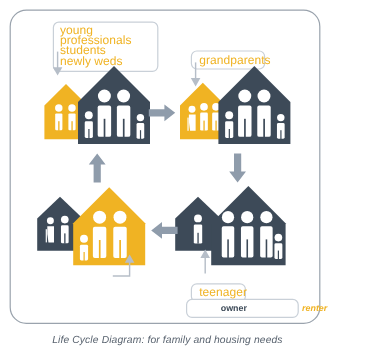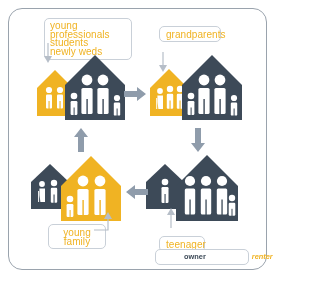--- a/index.html
+++ b/index.html
@@ -56,21 +56,21 @@
 
   <div class="callout" style="left:33px;top:18px;width:88px;">young professionals
 students
 newly weds</div>
 
   <svg class="abs" style="left:40px;top:43px;" width="16" height="22">
     <line x1="8" y1="0" x2="8" y2="14" stroke="#b6bec8" stroke-width="1.2"></line>
     <polygon points="8,20 4,13 12,13" fill="#b6bec8"></polygon>
   </svg>
 
-  <div class="callout one-line" style="left:148px;top:26px;width:62px;text-align:left;">grandparents</div>
+  <div class="callout one-line" style="left:148px;top:42px;width:62px;text-align:left;">grandparents</div>
 
   <svg class="abs" style="left:155px;top:52px;" width="16" height="22">
     <line x1="8" y1="0" x2="8" y2="14" stroke="#b6bec8" stroke-width="1.2"></line>
     <polygon points="8,20 4,13 12,13" fill="#b6bec8"></polygon>
   </svg>
 
   <svg class="abs" style="left:31px;top:58px;" width="98" height="68" viewBox="0 0 98 68">
 
     <g>
       <path d="M6 30 L24 12 L42 30 L42 58 L6 58 Z" fill="#f0b323"></path>
@@ -201,34 +201,34 @@
       <circle cx="90" cy="38" r="3.2" fill="#fff"></circle>
       <rect x="86.7" y="42.8" width="6.6" height="13" rx="1.2" fill="#fff"></rect>
       <rect x="89.5" y="48.8" width="1" height="7.5" fill="#3d4a58"></rect>
     </g>
   </svg>
 
   <svg class="abs" style="left:124px;top:184px;" width="24" height="16">
     <polygon points="24,5 11,5 11,1 2,8 11,15 11,11 24,11" fill="#8f9cab"></polygon>
   </svg>
 
-  <div class="callout one-line" style="left:37px;top:224px;width:58px;text-align:center;">young family</div>
 
   <svg class="abs" style="left:94px;top:212px;" width="22" height="22">
     <path d="M0 18 L14 18 L14 6" stroke="#b6bec8" stroke-width="1.2" fill="none"></path>
     <polygon points="14,0 10,7 18,7" fill="#b6bec8"></polygon>
   </svg>
 
   <div class="callout one-line" style="left:148px;top:236px;width:46px;text-align:center;">teenager</div>
   <svg class="abs" style="left:163px;top:208px;" width="16" height="20">
     <line x1="8" y1="20" x2="8" y2="6" stroke="#b6bec8" stroke-width="1.2"></line>
     <polygon points="8,0 4,7 12,7" fill="#b6bec8"></polygon>
   </svg>
 
   <div class="legend" style="left:155px;top:249px;width:94px;">
     <span class="sw" style="background:#3d4a58;"></span>
     <span class="lb owner-lb">owner</span>
     <span class="sw" style="background:#f0b323;margin-left:4px;"></span>
     <span class="lb renter-lb">renter</span>
   </div>
 
+  <div class="caption">Life Cycle Diagram: for family and housing needs</div>
 
 </div>
 
 </body></html>

